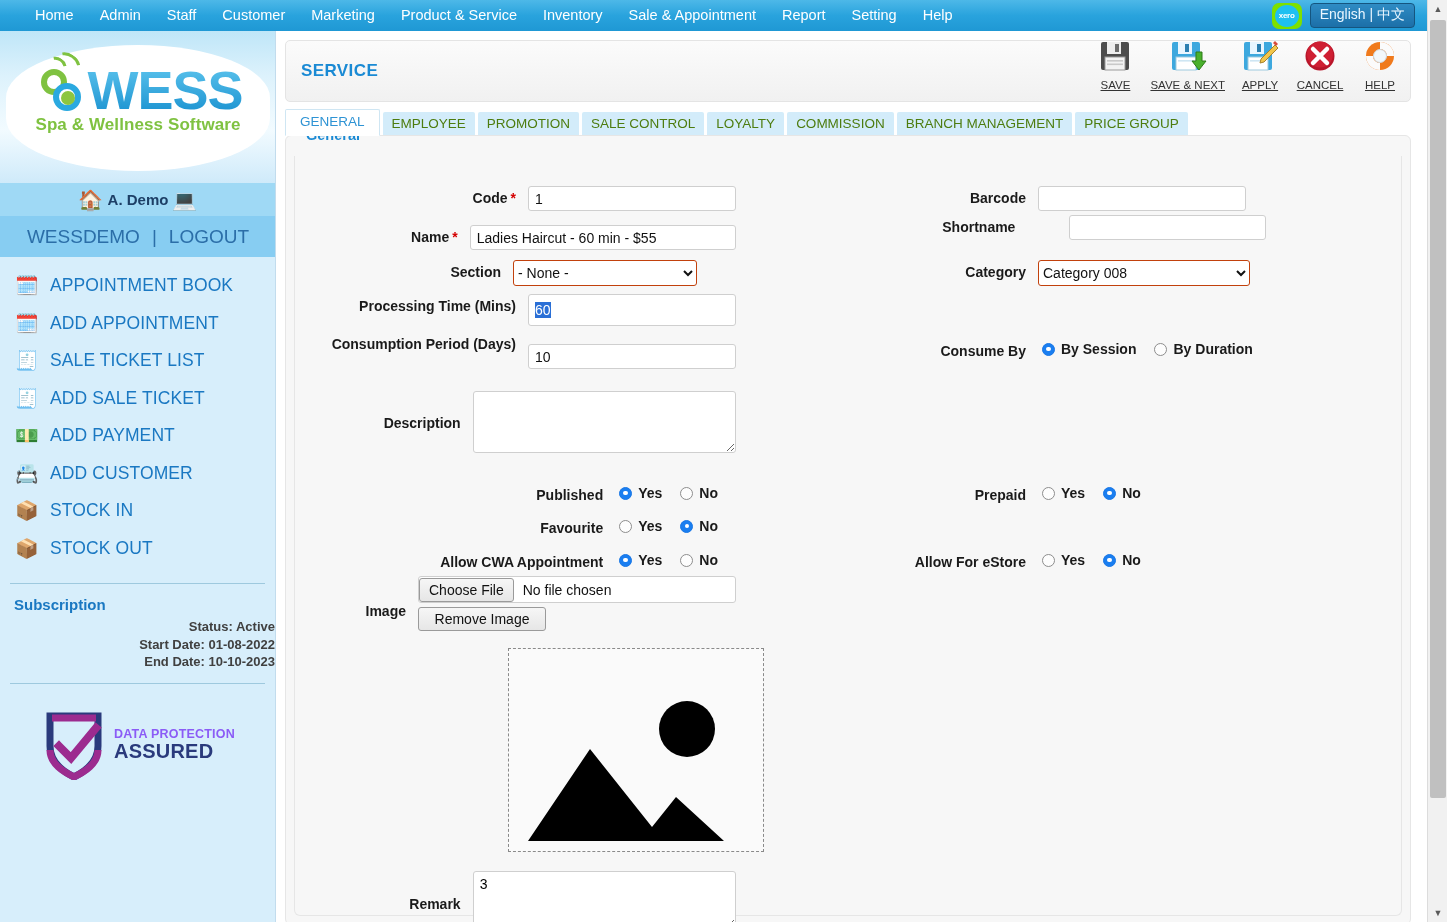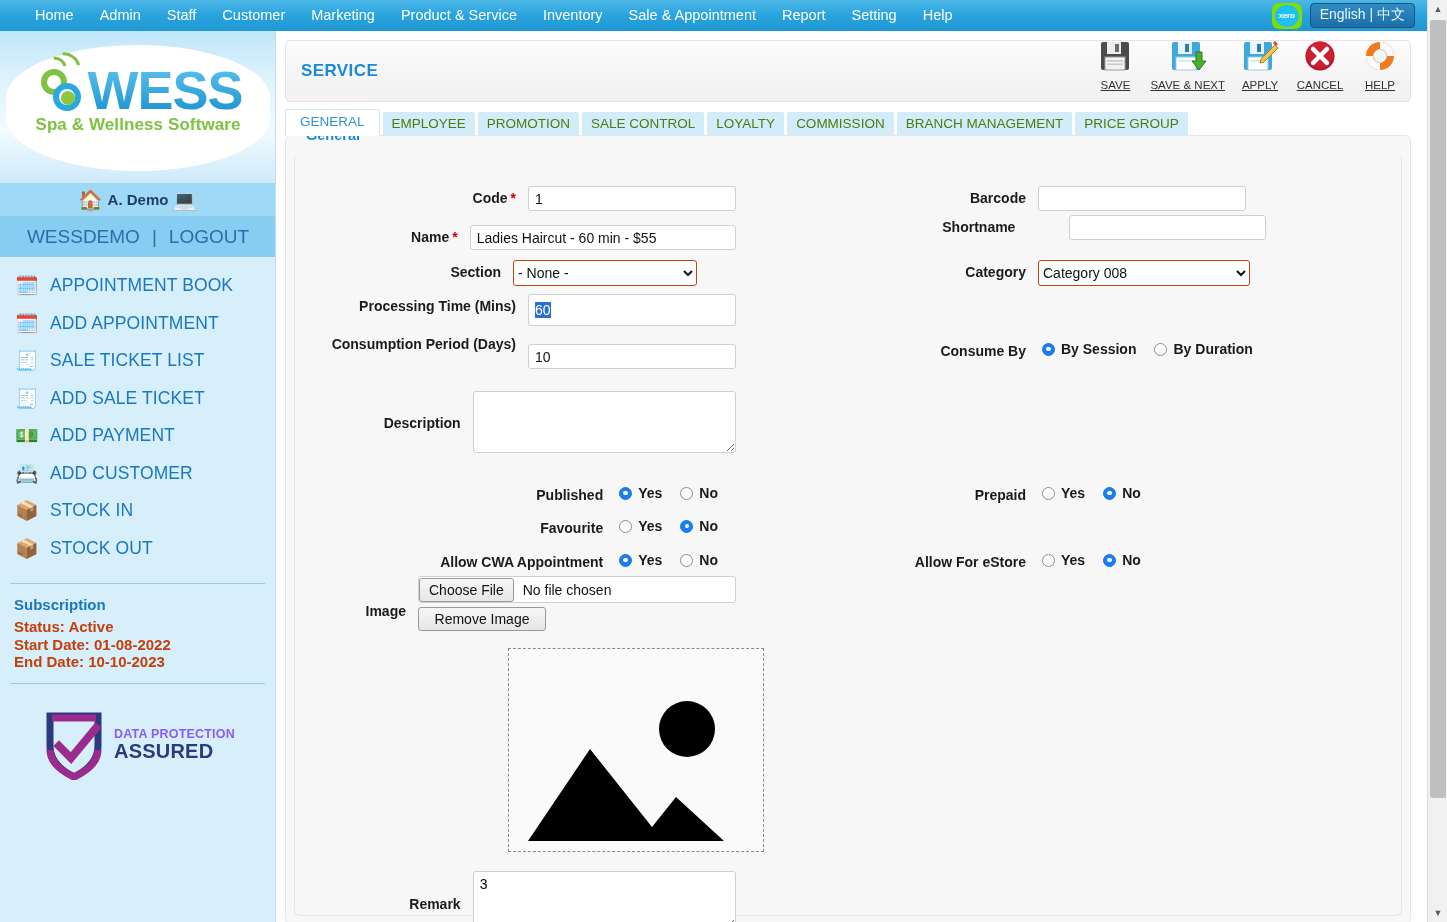--- a/index.html
+++ b/index.html
@@ -118,21 +118,21 @@
   .m-ico {
     width: 26px; height: 26px; margin-right: 10px;
     display: flex; align-items: center; justify-content: center;
     font-size: 19px; line-height: 19px; flex-shrink: 0;
   }
   .m-label { color: #1a78c2; font-size: 17.5px; letter-spacing: 0.1px; }
 
   .sep { height: 1px; background: #9ec9de; margin: 16px 10px 0 10px; }
   #subs { padding: 12px 0 0 14px; }
   #subs .title { color: #1a78c2; font-size: 15px; font-weight: bold; margin-bottom: 5px; }
-  #subs .line { color: #c2410c; font-size: 15px; font-weight: bold; line-height: 17.5px; }
+  #subs .line { color: #404040; font-size: 13px; font-weight: bold; line-height: 17.5px; text-align: right; }
   #dpa {
     margin-top: 26px; display: flex; align-items: center;
     justify-content: center; gap: 6px;
   }
   #dpa-shield { position: relative; width: 68px; height: 70px; flex-shrink: 0; }
   #dpa-txt { line-height: 1; }
   #dpa-txt .t1 { color: #8b5cf6; font-size: 12.5px; font-weight: bold; letter-spacing: 0.2px; }
   #dpa-txt .t2 { color: #2a3a7c; font-size: 20px; font-weight: bold; letter-spacing: 0.2px; }
 
   

